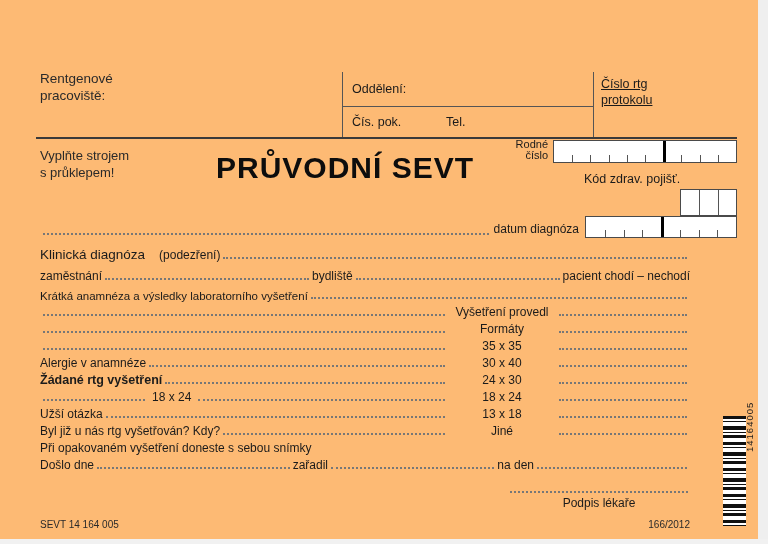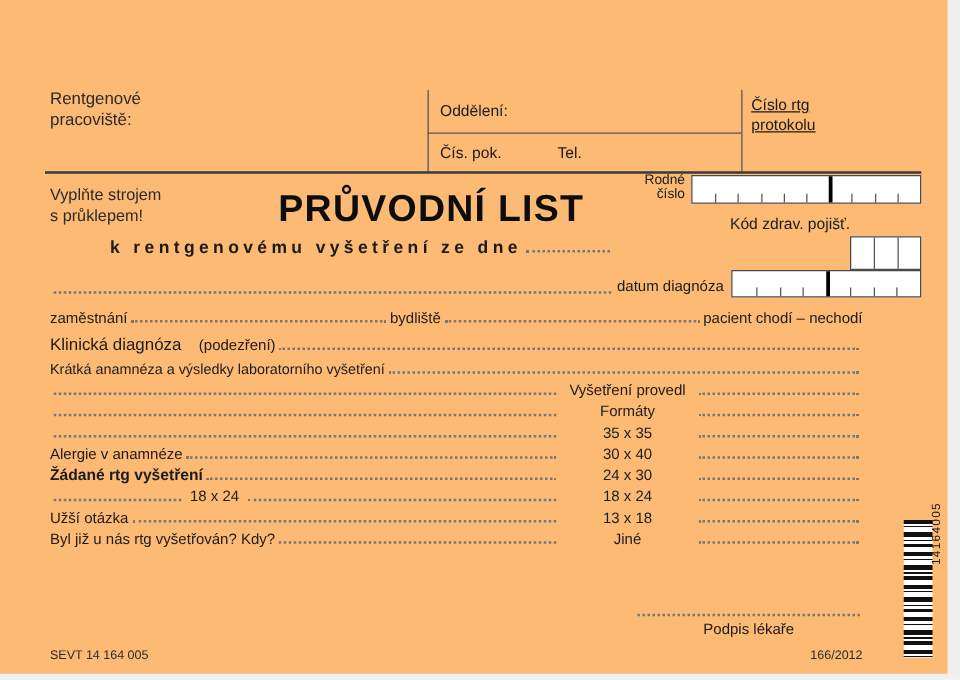--- a/index.html
+++ b/index.html
@@ -88,25 +88,21 @@
   <div class="abs dept-rule"></div>
   <div class="abs cispok">Čís. pok.</div>
   <div class="abs tel">Tel.</div>
   <div class="abs vline2"></div>
   <div class="abs proto pre">Číslo rtg
 protokolu</div>
   <div class="abs main-rule"></div>
 
   <div class="abs instruction pre">Vyplňte strojem
 s průklepem!</div>
-  <div class="abs title">PRŮVODNÍ LIST</div>
-  <div class="abs subtitle-wrap">
-    <span class="subtitle">k rentgenovému vyšetření ze dne</span>
-    <span class="sub-dots"></span>
-  </div>
+  <div class="abs title">PRŮVODNÍ SEVT</div>
 
   <div class="abs rodne-lbl pre">Rodné
 číslo</div>
   <div class="abs tickbox rodne-box">
       <span class="tick" style="left: 10%;"></span>
       <span class="tick" style="left: 20%;"></span>
       <span class="tick" style="left: 30%;"></span>
       <span class="tick" style="left: 40%;"></span>
       <span class="tick" style="left: 50%;"></span>
       <span class="tick tick-bold" style="left: 60%;"></span>
@@ -129,34 +125,34 @@
           <span class="tick" style="left: 12.5%;"></span>
           <span class="tick" style="left: 25%;"></span>
           <span class="tick" style="left: 37.5%;"></span>
           <span class="tick tick-bold" style="left: 50%;"></span>
           <span class="tick" style="left: 62.5%;"></span>
           <span class="tick" style="left: 75%;"></span>
           <span class="tick" style="left: 87.5%;"></span>
         </span>
     </div>
 
-    <div class="row r-emp">
-      <span>zaměstnání</span>
-      <span class="dots lead"></span>
-      <span>bydliště</span>
-      <span class="dots lead"></span>
-      <span>pacient chodí – nechodí</span>
-    </div>
-
     <div class="row r-diag">
       <span class="fl">Klinická diagnóza</span>
       <span class="note">(podezření)</span>
       <span class="dots lead"></span>
     </div>
 
+    <div class="row r-emp">
+      <span>zaměstnání</span>
+      <span class="dots lead"></span>
+      <span>bydliště</span>
+      <span class="dots lead"></span>
+      <span>pacient chodí – nechodí</span>
+    </div>
+
     <div class="row r-anam">
       <span>Krátká anamnéza a výsledky laboratorního vyšetření</span>
       <span class="dots lead"></span>
     </div>
 
     <div class="row g-row">
       <span class="dots lead"></span>
       <span class="gm">Vyšetření provedl</span>
       <span class="dots tail"></span>
     </div>
@@ -203,21 +199,32 @@
       <span class="dots tail"></span>
     </div>
 
     <div class="row g-row">
       <span>Byl již u nás rtg vyšetřován? Kdy?</span>
       <span class="dots lead"></span>
       <span class="gm">Jiné</span>
       <span class="dots tail"></span>
     </div>
 
-
+    <div class="row r-note">
+      <span>Při opakovaném vyšetření doneste s sebou snímky</span>
+    </div>
+
+    <div class="row r-doslo">
+      <span>Došlo dne</span>
+      <span class="dots lead-a"></span>
+      <span>zařadil</span>
+      <span class="dots lead-b"></span>
+      <span>na den</span>
+      <span class="dots tail-d"></span>
+    </div>
   </div>
 
   <div class="abs sig">
     <div class="sig-dots"></div>
     <div>Podpis lékaře</div>
   </div>
 
   <div class="abs foot foot-l">SEVT 14 164 005</div>
   <div class="abs foot foot-c">II/12</div>
   <div class="abs foot foot-r">166/2012</div>

